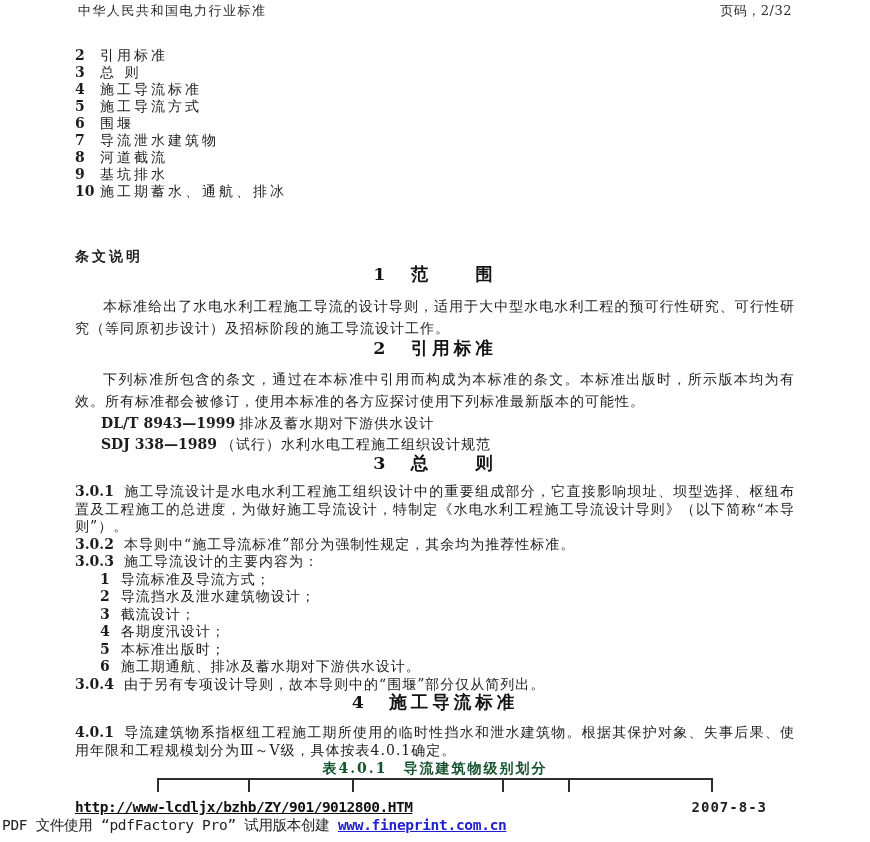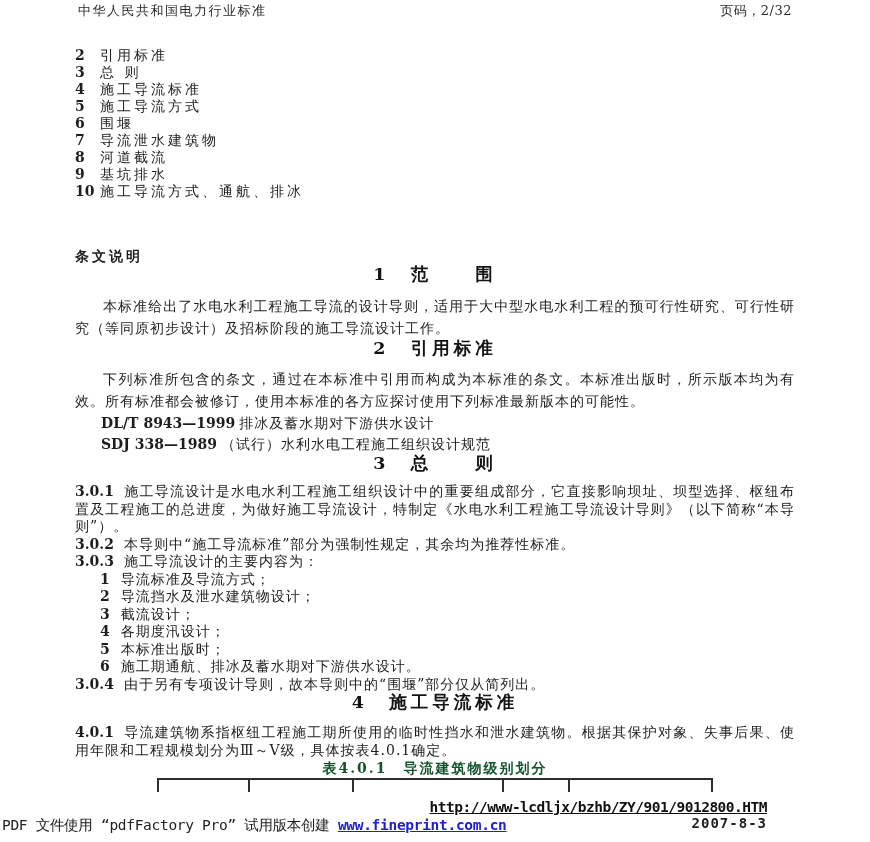--- a/index.html
+++ b/index.html
@@ -46,22 +46,22 @@
 
   .tbl-caption{margin-top:1px;text-align:center;font-size:14px;line-height:16px;
                font-weight:bold;color:#14532d;letter-spacing:2px;}
 
   .tbl-frame{position:relative;margin:2px 0 0 82px;width:556px;height:14px;
              border-top:2px solid #2e2e2e;}
   .tick{position:absolute;top:0;width:2px;height:12px;background:#2e2e2e;}
 
   
   .f-url-row{position:absolute;left:75px;top:799px;width:692px;display:flex;
-             justify-content:space-between;align-items:flex-end;
-             font-family:"DejaVu Sans Mono","Liberation Mono",monospace;flex-direction:column;}
+             justify-content:space-between;align-items:center;
+             font-family:"DejaVu Sans Mono","Liberation Mono",monospace;}
   .f-url{font-size:14.5px;font-weight:bold;color:#111;text-decoration:underline;
          letter-spacing:-0.5px;}
   .f-date{font-size:14px;font-weight:bold;color:#222;letter-spacing:1px;}
   .f-notice{position:absolute;left:2px;top:816px;white-space:nowrap;
             font-family:"DejaVu Sans Mono","Liberation Mono",monospace;
             font-size:14.5px;color:#222;letter-spacing:-0.3px;}
   .f-link{color:#2020d0;font-weight:bold;text-decoration:underline;}
 </style>
 </head>
 <body>
@@ -101,21 +101,21 @@
 
       <div class="toc-item">
         <b>8</b><span class="toc-label">河道截流</span>
       </div>
 
       <div class="toc-item">
         <b>9</b><span class="toc-label">基坑排水</span>
       </div>
 
       <div class="toc-item">
-        <b>10</b><span class="toc-label">施工导流方式、通航、排冰</span>
+        <b>10</b><span class="toc-label">施工期蓄水、通航、排冰</span>
       </div>
     </div>
   <div class="toc" style="margin-top:0;">
     <div class="toc-note">条文说明</div>
   </div>
 
   <div class="content">
 
     <h2 class="sec h1">1　范　　围</h2>
     <p class="body-para p1">本标准给出了水电水利工程施工导流的设计导则，适用于大中型水电水利工程的预可行性研究、可行性研究（等同原初步设计）及招标阶段的施工导流设计工作。</p>

